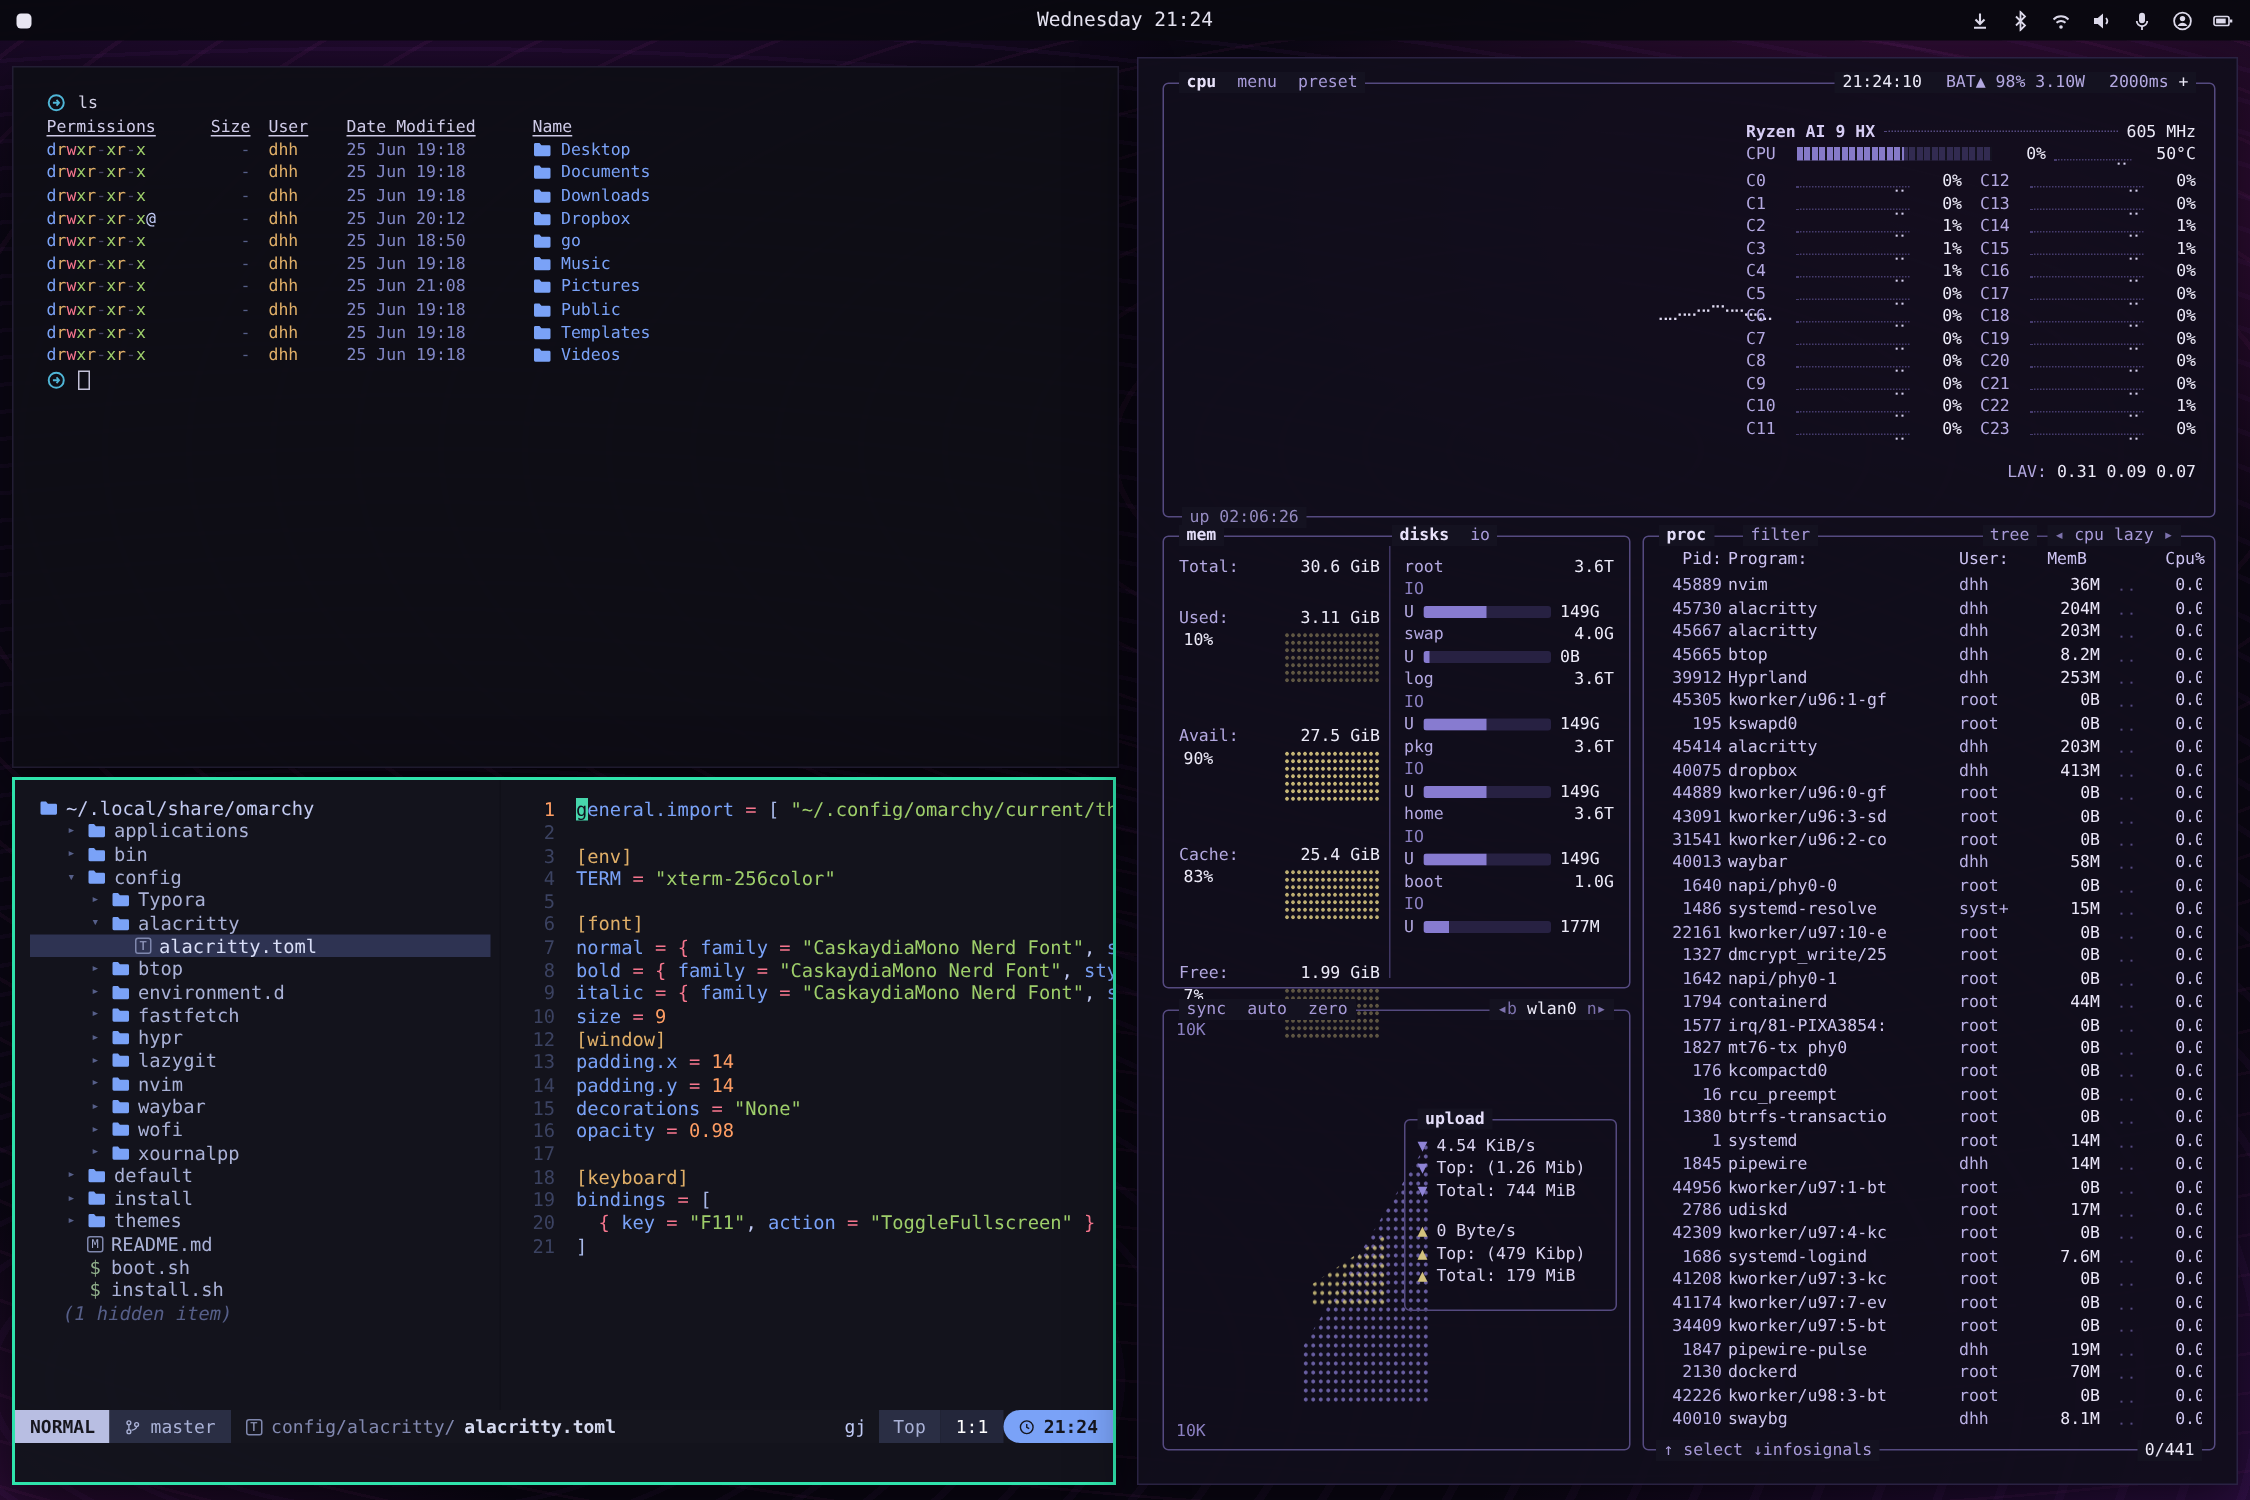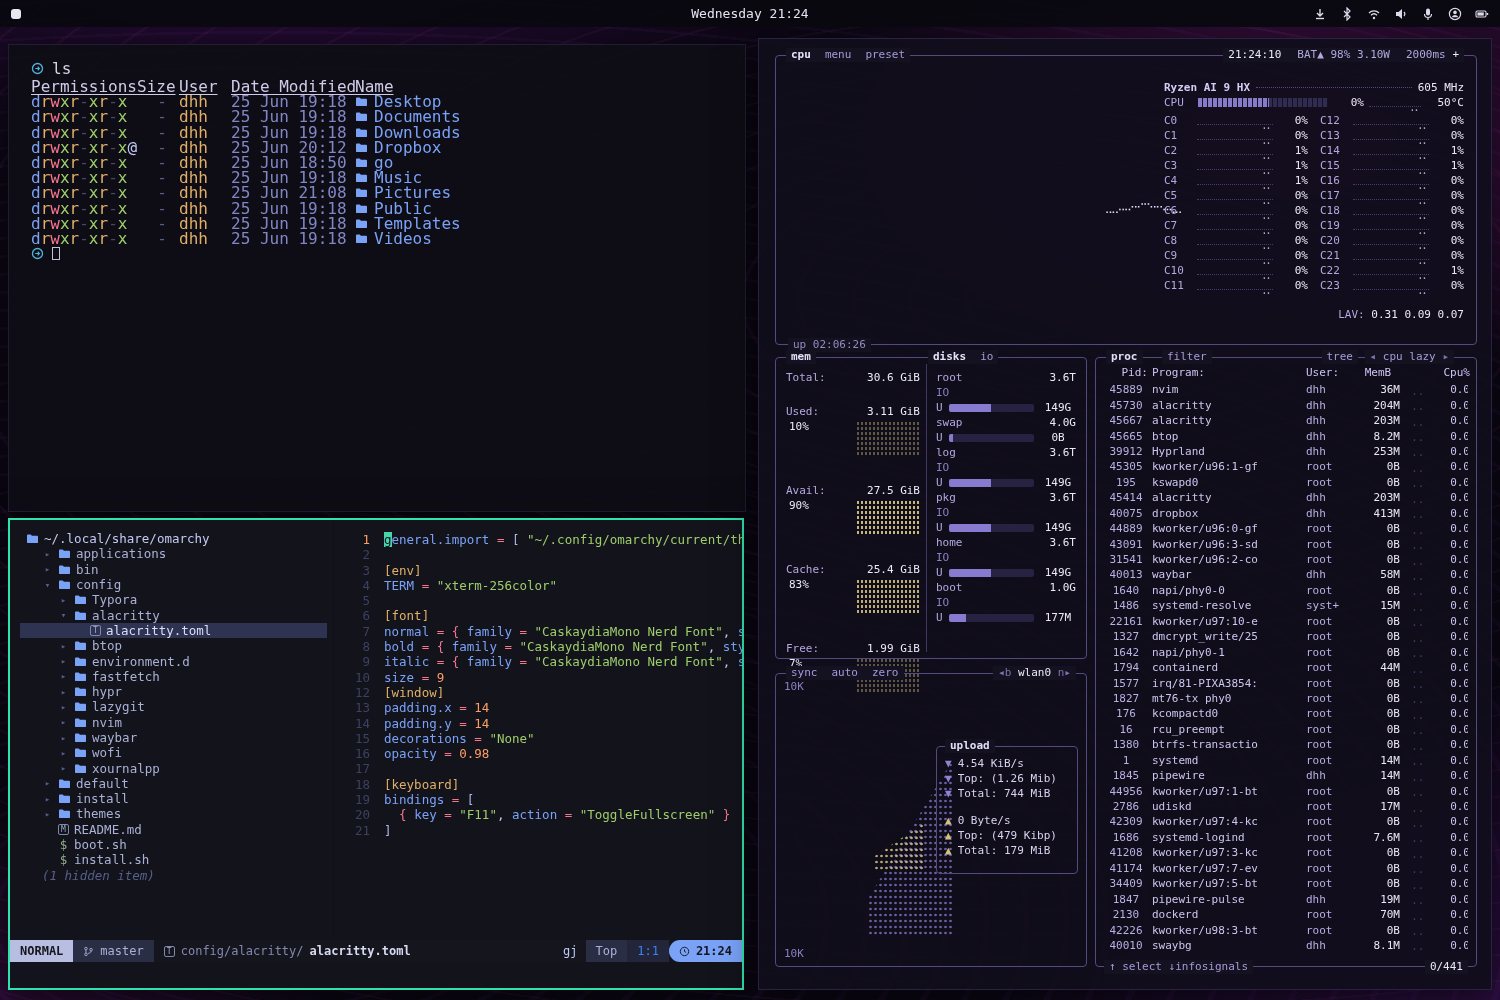--- a/index.html
+++ b/index.html
@@ -16,21 +16,21 @@
 
 .topbar{position:absolute;top:0;left:0;right:0;height:27px;background:rgba(9,8,16,.97);display:flex;align-items:center;padding:0 11px;z-index:9}
 .ws{width:10px;height:10px;border-radius:3px;background:#e8e6f2}
 .clock{position:absolute;left:50%;transform:translateX(-50%);color:#e4e2f0;font-size:13px;font-family:"DejaVu Sans Mono",monospace}
 .tray{margin-left:auto;display:flex;gap:13px;color:#dcd9ea;align-items:center}
 .tray-ic{width:14px;height:14px;display:inline-flex}
 .tray-ic svg{width:100%;height:100%}
 
 .window{position:absolute;box-shadow:0 10px 34px rgba(0,0,0,.55)}
 
-.ls-win{left:8px;top:44px;width:738px;height:468px;background:rgba(14,13,22,.97);border:1px solid rgba(86,72,128,.28);padding:15px 16px 0 22px;font-size:16px;color:#c9c6de}
+.ls-win{left:8px;top:44px;width:738px;height:468px;background:rgba(14,13,22,.97);border:1px solid rgba(86,72,128,.28);padding:15px 16px 0 22px;font-size:11px;color:#c9c6de}
 .prompt-line{display:flex;align-items:center;gap:8px;height:16px;margin-bottom:1px}
 .picon{width:13px;height:13px;color:#4fb5d6}
 .cmd{color:#d4d2e6}
 .cursor-block{display:inline-block;width:8px;height:13px;border:1px solid #c3c1d8}
 .ls-grid{display:grid;grid-template-columns:94px 30px 40px 112px 1fr;column-gap:12px;height:15.2px;align-items:center;white-space:nowrap}
 .lsh{color:#cfcbe8;text-decoration:underline;text-underline-offset:2px}
 .lsh.c1{text-align:right}
 .pc-d{color:#7aa2f7}.pc-r{color:#e0af68}.pc-w{color:#f7768e}.pc-x{color:#9ece6a}.pc-dash{color:#4a4668}.pc-at{color:#c0caf5}
 .lssize{color:#565f89;text-align:right}
 .lsuser{color:#e0af68}
@@ -59,21 +59,21 @@
 .tk-cursor{background:#47d6ac;color:#11131f}
 .statusline{height:22px;background:#15151e;display:flex;align-items:center;font-size:12px;white-space:nowrap}
 .seg{display:inline-flex;align-items:center;gap:6px;height:100%;padding:0 10px}
 .seg-mode{background:#b8bee2;color:#16161e;font-weight:bold}
 .seg-branch{background:#2a2e44;color:#a9b1d6}
 .seg-file{color:#8289b0}
 .seg-file b{color:#d5daf0;font-weight:600}
 .flex1{flex:1}
 .seg-keys{color:#c0caf5;padding:0 8px}
 .seg-top{background:#2a2e44;color:#a9b1d6}
-.seg-pos{background:#23263a;color:#3b82f6}
+.seg-pos{background:#23263a;color:#ffffff}
 .seg-time{background:#7aa2f7;color:#15161e;font-weight:bold;border-radius:11px 0 0 11px}
 .sicon{width:11px;height:11px}
 .cmdline{height:26px}
 
 .btop-win{left:758px;top:38px;width:734px;height:952px;background:rgba(17,14,27,.95);border:1px solid rgba(90,75,140,.35);font-size:11px;color:#cdc5ee}
 .bbox{position:absolute;border:1px solid #554a80;border-radius:4px}
 .boxlab{position:absolute;top:-8px;background:#141220;padding:0 5px;height:14px;line-height:14px;color:#a79ad8;white-space:nowrap}
 .boxlab.title{color:#e3ddf8;font-weight:bold}
 .boxtabs{position:absolute;top:-8px;left:10px;display:flex;gap:14px;background:#141220;padding:0 5px;height:14px;line-height:14px}
 .btab{color:#a79ad8}.btab.active{color:#e8e2fa;font-weight:bold}
@@ -104,39 +104,39 @@
 .mval{color:#eceaf8}
 .mem-block{position:relative;height:60px;margin-top:19px}
 .mpct{color:#eceaf8;padding-left:3px}
 .mem-graph{position:absolute;right:0;top:16px;width:64px;height:34px;background-image:radial-gradient(#d2c17d 1px,transparent 1.3px);background-size:4px 5px}
 .vdiv{position:absolute;left:150px;top:6px;bottom:6px;border-left:1px solid #3f3663}
 .disk-col{position:absolute;left:160px;right:10px;top:12px}
 .drow{display:flex;height:15px;align-items:center;justify-content:space-between}
 .urow{justify-content:flex-start;gap:6px}
 .dbar{flex:1;height:8px;background:#272142;border-radius:2px;overflow:hidden}
 .dfill{display:block;height:100%;background:#877bd0}
-.uval{margin-left:auto;width:36px;text-align:center}
+.uval{margin-left:auto;width:36px;text-align:left}
 .net-box{left:16px;top:634px;width:312px;height:294px}
 .devsel{right:10px}
 .scale{position:absolute;left:8px;color:#8a7fc0}
 .scale.top{top:6px}.scale.bottom{bottom:6px}
 .net-dots{position:absolute;left:92px;bottom:30px;width:84px;height:186px;background-image:radial-gradient(rgba(139,126,214,.8) 1px,transparent 1.3px);background-size:5px 6px;clip-path:polygon(0 80%,100% 6%,100% 100%,0 100%);opacity:.9}
 .net-dots2{position:absolute;left:98px;bottom:95px;width:50px;height:48px;background-image:radial-gradient(rgba(212,197,126,.85) 1px,transparent 1.3px);background-size:5px 6px;clip-path:polygon(0 70%,100% 0,100% 100%,0 100%)}
 .net-sub{position:absolute;right:8px;top:72px;width:142px;height:128px;border:1px solid #554a80;border-radius:4px;padding:9px 8px 0}
 .net-sub .title{left:8px}
 .nrow{display:flex;gap:6px;height:15px;align-items:center}
 .narrow.down{color:#8f84d6}.narrow.up{color:#d2c17d}
 .ntext{color:#d9d3f0}
 .gaprow{height:12px}
 .proc-box{left:336px;top:318px;width:382px;height:610px}
 .proc-head{position:absolute;top:8px;left:8px;right:8px;display:grid;grid-template-columns:44px 150px 46px 44px 30px 32px;gap:4px;color:#cdc3f2}
 .ph0{grid-column:1;text-align:right}.ph1{grid-column:2}.ph2{grid-column:3}.ph3{grid-column:4;text-align:center}.ph4{grid-column:6;text-align:right}
 .proc-rows{position:absolute;top:24px;left:8px;right:8px;bottom:10px;overflow:hidden}
 .prow{display:grid;grid-template-columns:44px 150px 46px 44px 30px 32px;gap:4px;height:15.45px;align-items:center;white-space:nowrap}
-.ppid{text-align:center;color:#b9b0e4}
+.ppid{text-align:right;color:#b9b0e4}
 .pname{color:#cdc5ee;overflow:hidden}
 .puser{color:#b9b0e4}
 .pmem{text-align:right;color:#eae6f8}
 .pdots{color:#554a80;text-align:center;font-size:9px}
 .pcpu{text-align:right;color:#cdc5ee}
 .proc-foot{position:absolute;bottom:-8px;left:8px;right:8px;display:flex;justify-content:space-between;height:14px;line-height:14px}
 #proc-footer{display:flex;gap:0;background:#141220;padding:0 5px;color:#a79ad8}
 .proc-foot .white{background:#141220;padding:0 5px}
 </style>
 </head>

